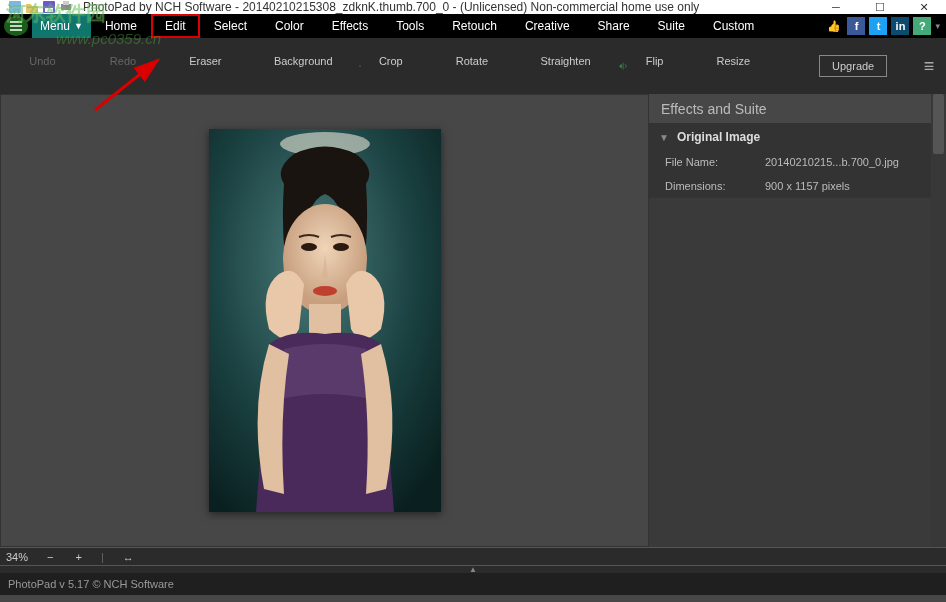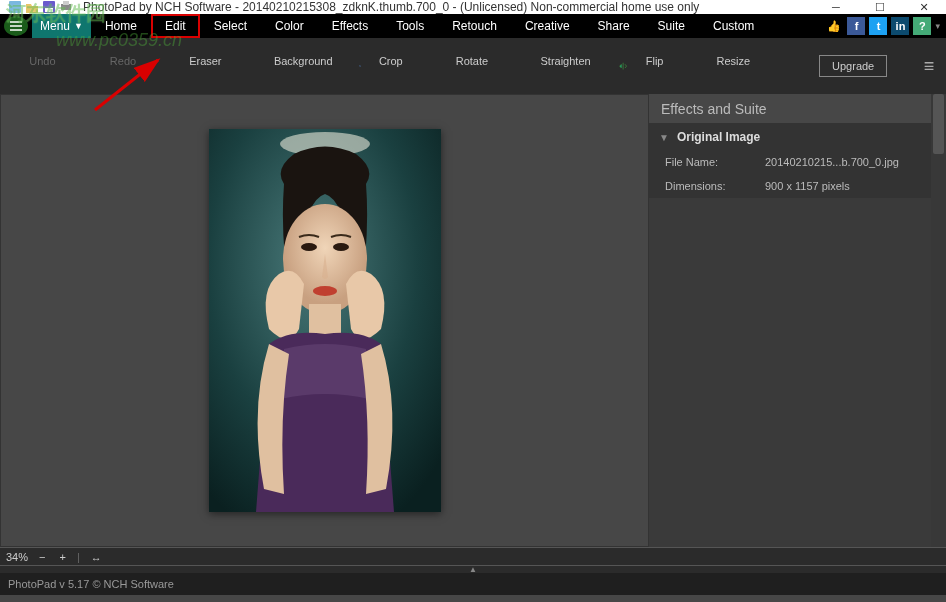--- a/index.html
+++ b/index.html
@@ -37,27 +37,27 @@
     .side-panel { width: 297px; background: #3a3a3a; display: flex; flex-direction: column; }
     .panel-title { height: 30px; background: #474747; color: #bbb; font-size: 14px; padding: 0 12px; display: flex; align-items: center; border-bottom: 1px solid #333; }
     .panel-section { background: #333; color: #ddd; }
     .section-header { padding: 6px 10px; display: flex; align-items: center; gap: 8px; font-size: 12px; font-weight: bold; }
     .section-header .chevron { color: #888; font-size: 10px; }
     .info-row { display: flex; padding: 6px 16px; font-size: 11px; color: #bbb; }
     .info-label { width: 100px; }
     .info-value { flex: 1; }
     .panel-rest { flex: 1; background: #3a3a3a; }
     
-    .status-zoom { height: 18px; background: #2b2b2b; color: #ccc; font-size: 11px; display: flex; align-items: center; padding: 0 6px; gap: 8px; border-top: 1px solid #555; }
+    .status-zoom { height: 18px; background: #2b2b2b; color: #ccc; font-size: 11px; display: flex; align-items: center; padding: 0 6px; gap: 16px; border-top: 1px solid #555; }
     .zoom-btn { cursor: pointer; padding: 0 3px; }
     .expand-bar { height: 8px; background: #2b2b2b; display: flex; align-items: center; justify-content: center; color: #888; font-size: 8px; border-top: 1px solid #555; cursor: pointer; }
     .statusbar { height: 22px; background: #1f1f1f; color: #999; font-size: 11px; display: flex; align-items: center; padding: 0 8px; }
     
     .watermark { position: absolute; top: 0; left: 6px; font-size: 20px; font-weight: bold; color: rgba(80,180,60,0.45); pointer-events: none; z-index: 999; font-family: SimHei, sans-serif; text-shadow: 0 0 2px rgba(255,255,255,0.2); }
-    .watermark-sub { position: absolute; top: 30px; left: 56px; font-size: 18px; color: rgba(80,180,60,0.4); pointer-events: none; z-index: 999; font-style: italic; }
+    .watermark-sub { position: absolute; top: 30px; left: 56px; font-size: 15px; color: rgba(80,180,60,0.4); pointer-events: none; z-index: 999; font-style: italic; }
     
     .arrow-overlay { position: absolute; top: 55px; left: 80px; width: 120px; height: 60px; pointer-events: none; z-index: 998; }
     
     .vscroll { position: absolute; right: 0; top: 0; bottom: 0; width: 15px; background: #383838; }
     .vthumb { position: absolute; top: 0; left: 2px; right: 2px; height: 60px; background: #555; border-radius: 2px; }
   </style>
 </head>
 <body>
 
 <div class="watermark">河东软件园</div>

